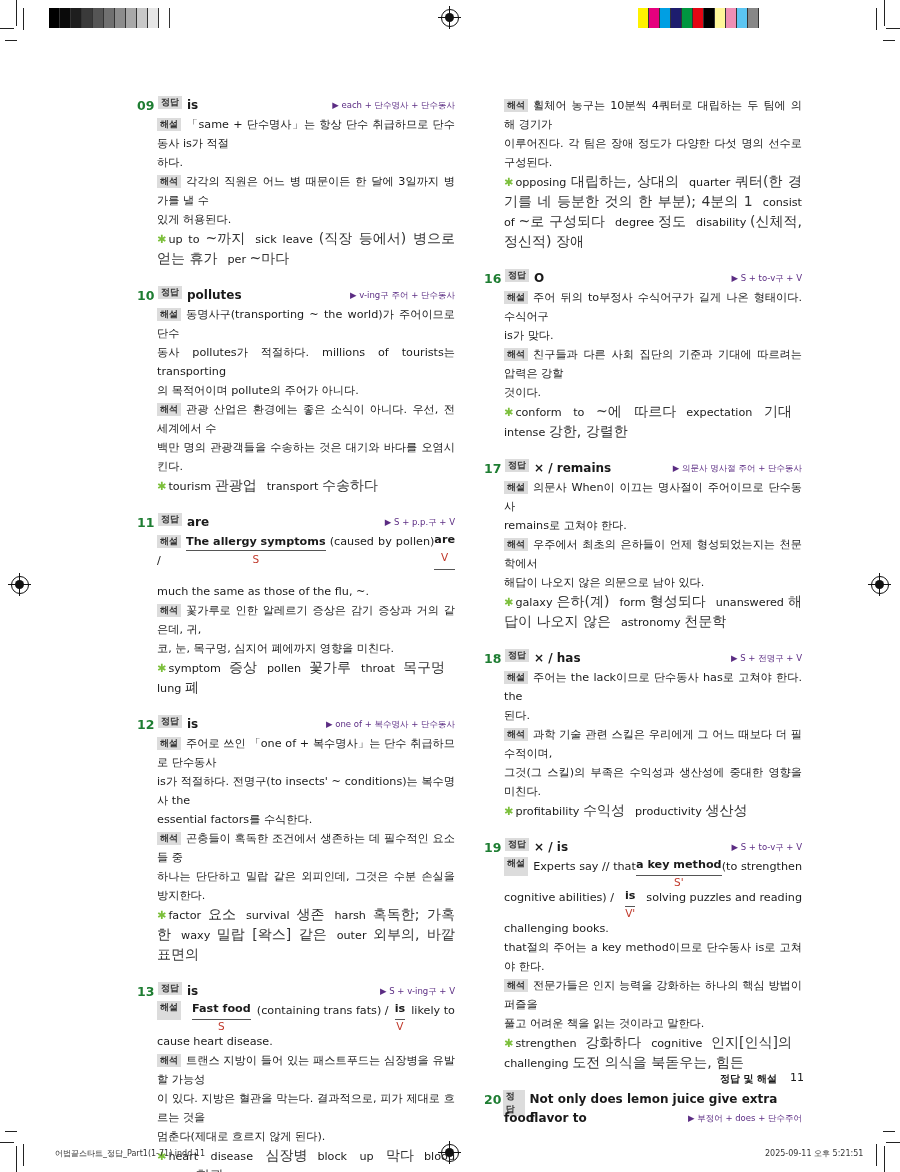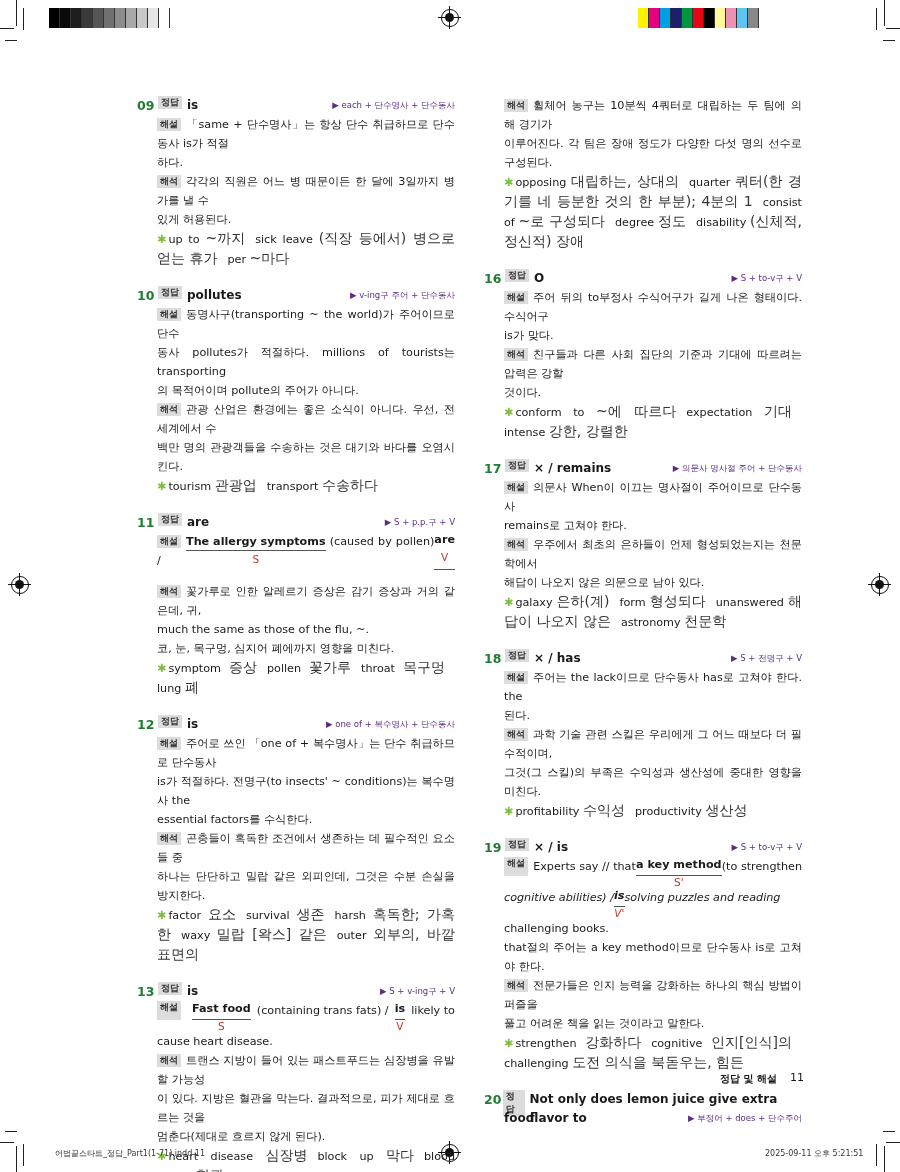--- a/index.html
+++ b/index.html
@@ -141,22 +141,22 @@
       <span class="chip">정답</span>
       <span class="ans">are</span>
       <span class="tag">▶ S + p.p.구 + V</span>
     </div>
     <div class="body">
       <span class="line" style="display:flex;justify-content:center;">
           <span><span class="chip">해설</span><span class="ul"><span>The allergy symptoms</span><span class="lab">S</span></span> <span>(caused by pollen) /</span></span>
           <span class="ul"><span>are</span><span class="lab">V</span></span>
         </span>
       <span class="spacer"></span>
+      <span class="line">much the same as those of the flu, ~.</span>
       <span class="line"><span class="chip">해석</span><span>꽃가루로 인한 알레르기 증상은 감기 증상과 거의 같은데, 귀,</span></span>
-      <span class="line">much the same as those of the flu, ~.</span>
       <span class="line">코, 눈, 목구멍, 심지어 폐에까지 영향을 미친다.</span>
       <span class="line vocab"><span class="star">✱</span><span>symptom</span> <span class="ko">증상</span><span class="gap"></span><span>pollen</span> <span class="ko">꽃가루</span><span class="gap"></span><span>throat</span> <span class="ko">목구멍</span><span class="gap"></span><span>lung</span> <span class="ko">폐</span></span>
     </div>
   </div>
 
   <div class="item">
     <div class="head">
       <span class="num">12</span>
       <span class="chip">정답</span>
       <span class="ans">is</span>
@@ -274,21 +274,21 @@
       <span class="tag">▶ S + to-v구 + V</span>
     </div>
     <div class="body">
       <span class="line" style="display:flex;justify-content:space-between;">
           <span class="chip">해설</span>
           <span>Experts say // that</span>
           <span class="ul"><span>a key method</span><span class="lab">S'</span></span>
           <span>(to strengthen</span>
         </span>
       <span class="spacer"></span>
-      <span class="line" style="display:flex;font-style:italic;">
+      <span class="line" style="display:flex;justify-content:space-between;">
           <span>cognitive abilities) /</span>
           <span class="ul"><span>is</span><span class="lab">V'</span></span>
           <span>solving puzzles and reading</span>
         </span>
       <span class="spacer"></span>
       <span class="line">challenging books.</span>
       <span class="line">that절의 주어는 a key method이므로 단수동사 is로 고쳐야 한다.</span>
       <span class="line"><span class="chip">해석</span><span>전문가들은 인지 능력을 강화하는 하나의 핵심 방법이 퍼즐을</span></span>
       <span class="line">풀고 어려운 책을 읽는 것이라고 말한다.</span>
       <span class="line vocab"><span class="star">✱</span><span>strengthen</span> <span class="ko">강화하다</span><span class="gap"></span><span>cognitive</span> <span class="ko">인지[인식]의</span><span class="gap"></span><span>challenging</span> <span class="ko">도전 의식을 북돋우는, 힘든</span></span>

